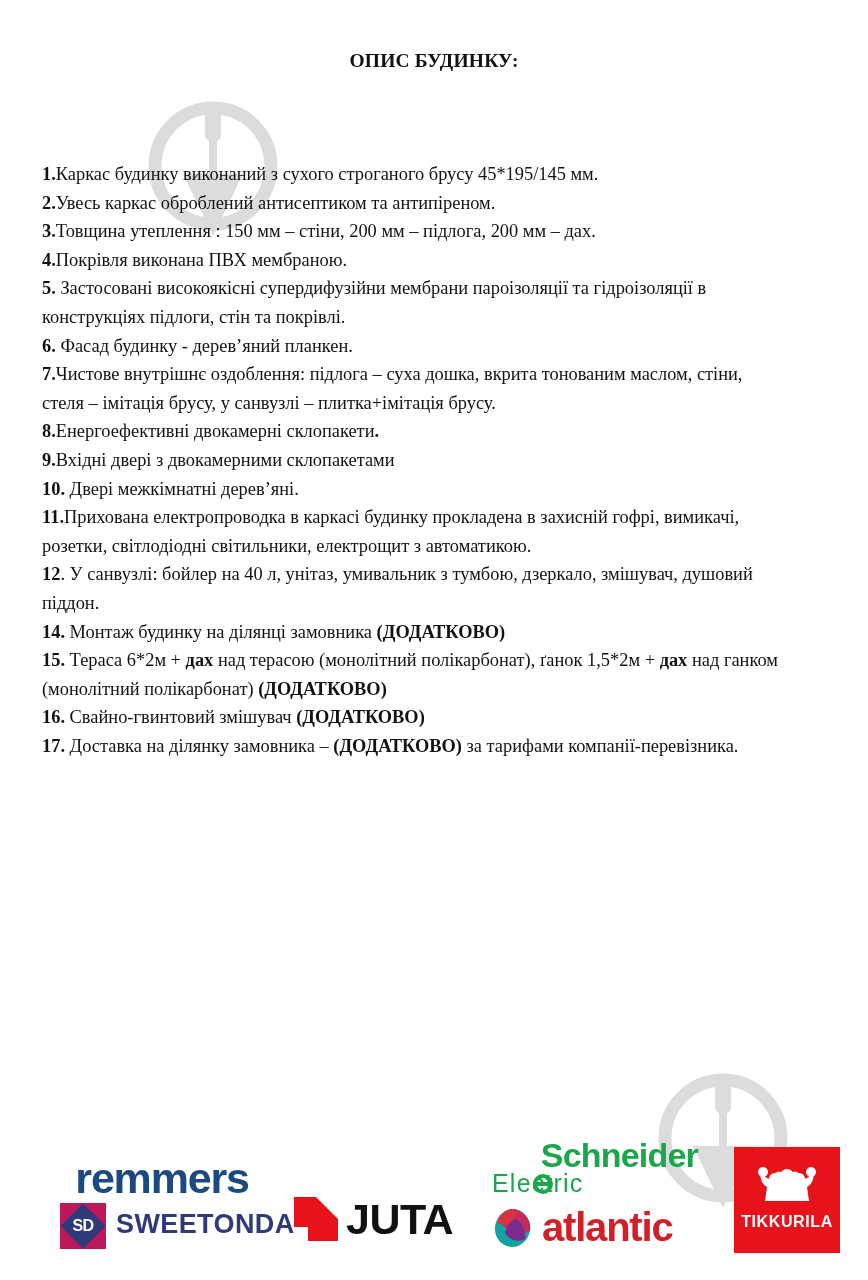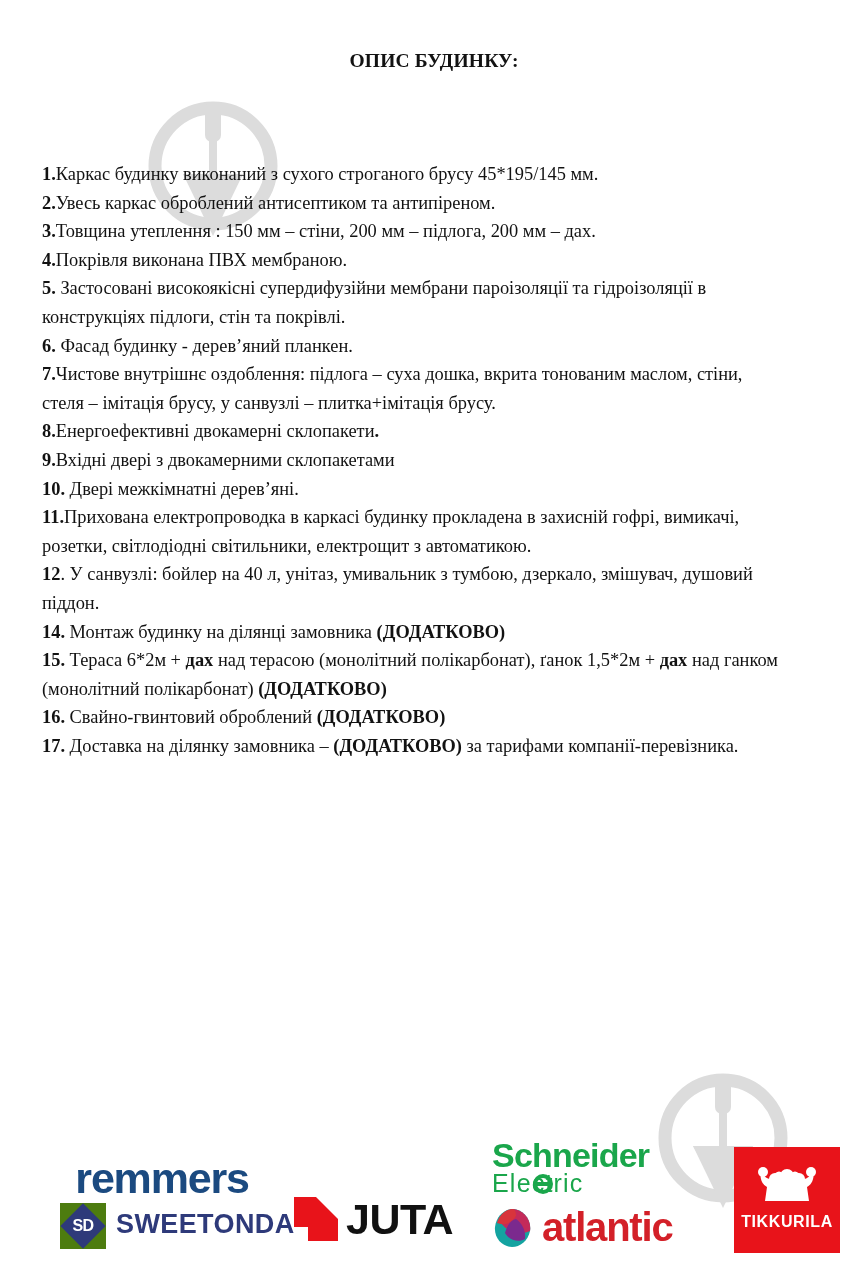--- a/index.html
+++ b/index.html
@@ -88,21 +88,21 @@
     color: #1b4a80;
     line-height: 1;
   }
 
   
   .logo-sweetondale { left: 18px; top: 66px; width: 240px; height: 52px; }
   .sd-badge {
     position: absolute;
     left: 6px; top: 2px;
     width: 46px; height: 46px;
-    background: #4d7c0f;
+    background: #be185d;
   }
   .sd-diamond {
     position: absolute;
     left: 7px; top: 7px;
     width: 32px; height: 32px;
     background: #2e3a7a;
     transform: rotate(45deg);
   }
   .sd-letters {
     position: absolute;
@@ -156,21 +156,21 @@
     color: #111111;
     line-height: 44px;
   }
 
   
   .logo-schneider { left: 456px; top: 2px; width: 206px; height: 72px; }
   .sch-word {
     position: absolute;
     left: 0; top: 0;
     width: 206px;
-    text-align: left;
+    text-align: right;
     font-size: 34px;
     font-weight: bold;
     letter-spacing: -0.8px;
     color: #1aa64b;
     line-height: 1.06;
   }
   .sch-sub {
     position: absolute;
     left: 0; top: 34px;
     width: 206px;
@@ -249,21 +249,21 @@
       <p class="item"><span class="num">5.</span><span> Застосовані високоякісні супердифузійни мембрани пароізоляції та гідроізоляції в конструкціях підлоги, стін та покрівлі.</span></p>
       <p class="item"><span class="num">6.</span><span> Фасад будинку -  дерев’яний планкен.</span></p>
       <p class="item"><span class="num">7.</span><span>Чистове внутрішнє оздоблення: підлога – суха дошка, вкрита тонованим маслом, стіни, стеля – імітація брусу, у санвузлі – плитка+імітація брусу.</span></p>
       <p class="item"><span class="num">8.</span><span>Енергоефективні двокамерні склопакети</span><span class="b">.</span></p>
       <p class="item"><span class="num">9.</span><span>Вхідні двері з двокамерними склопакетами</span></p>
       <p class="item"><span class="num">10.</span><span> Двері межкімнатні дерев’яні.</span></p>
       <p class="item"><span class="num">11.</span><span>Прихована електропроводка в каркасі будинку прокладена в захисній гофрі, вимикачі, розетки, світлодіодні світильники, електрощит з автоматикою.</span></p>
       <p class="item"><span class="num">12</span><span>. У санвузлі: бойлер на 40 л, унітаз, умивальник з тумбою, дзеркало, змішувач, душовий піддон.</span></p>
       <p class="item"><span class="num">14.</span><span> Монтаж будинку на ділянці замовника </span><span class="b">(ДОДАТКОВО)</span></p>
       <p class="item"><span class="num">15.</span><span> Тераса 6*2м + </span><span class="b">дах</span><span> над терасою (монолітний полікарбонат), ґанок 1,5*2м + </span><span class="b">дах</span><span> над ганком (монолітний полікарбонат) </span><span class="b">(ДОДАТКОВО)</span></p>
-      <p class="item"><span class="num">16.</span><span> Свайно-гвинтовий оброблений </span><span class="b">(ДОДАТКОВО)</span></p>
+      <p class="item"><span class="num">16.</span><span> Свайно-гвинтовий змішувач </span><span class="b">(ДОДАТКОВО)</span></p>
       <p class="item"><span class="num">17.</span><span> Доставка на ділянку замовника – </span><span class="b">(ДОДАТКОВО)</span><span> за тарифами компанії-перевізника.</span></p>
     </div>
 
 </div>
 
 <div class="logos">
 
   <div class="logo logo-remmers">
     <svg class="remmers-roof" width="120" height="26" viewBox="0 0 120 26" aria-hidden="true">
       <path d="M4 24 L60 2 L116 24 L104 24 L60 12 L16 24 Z" fill="#d0342c"></path>

